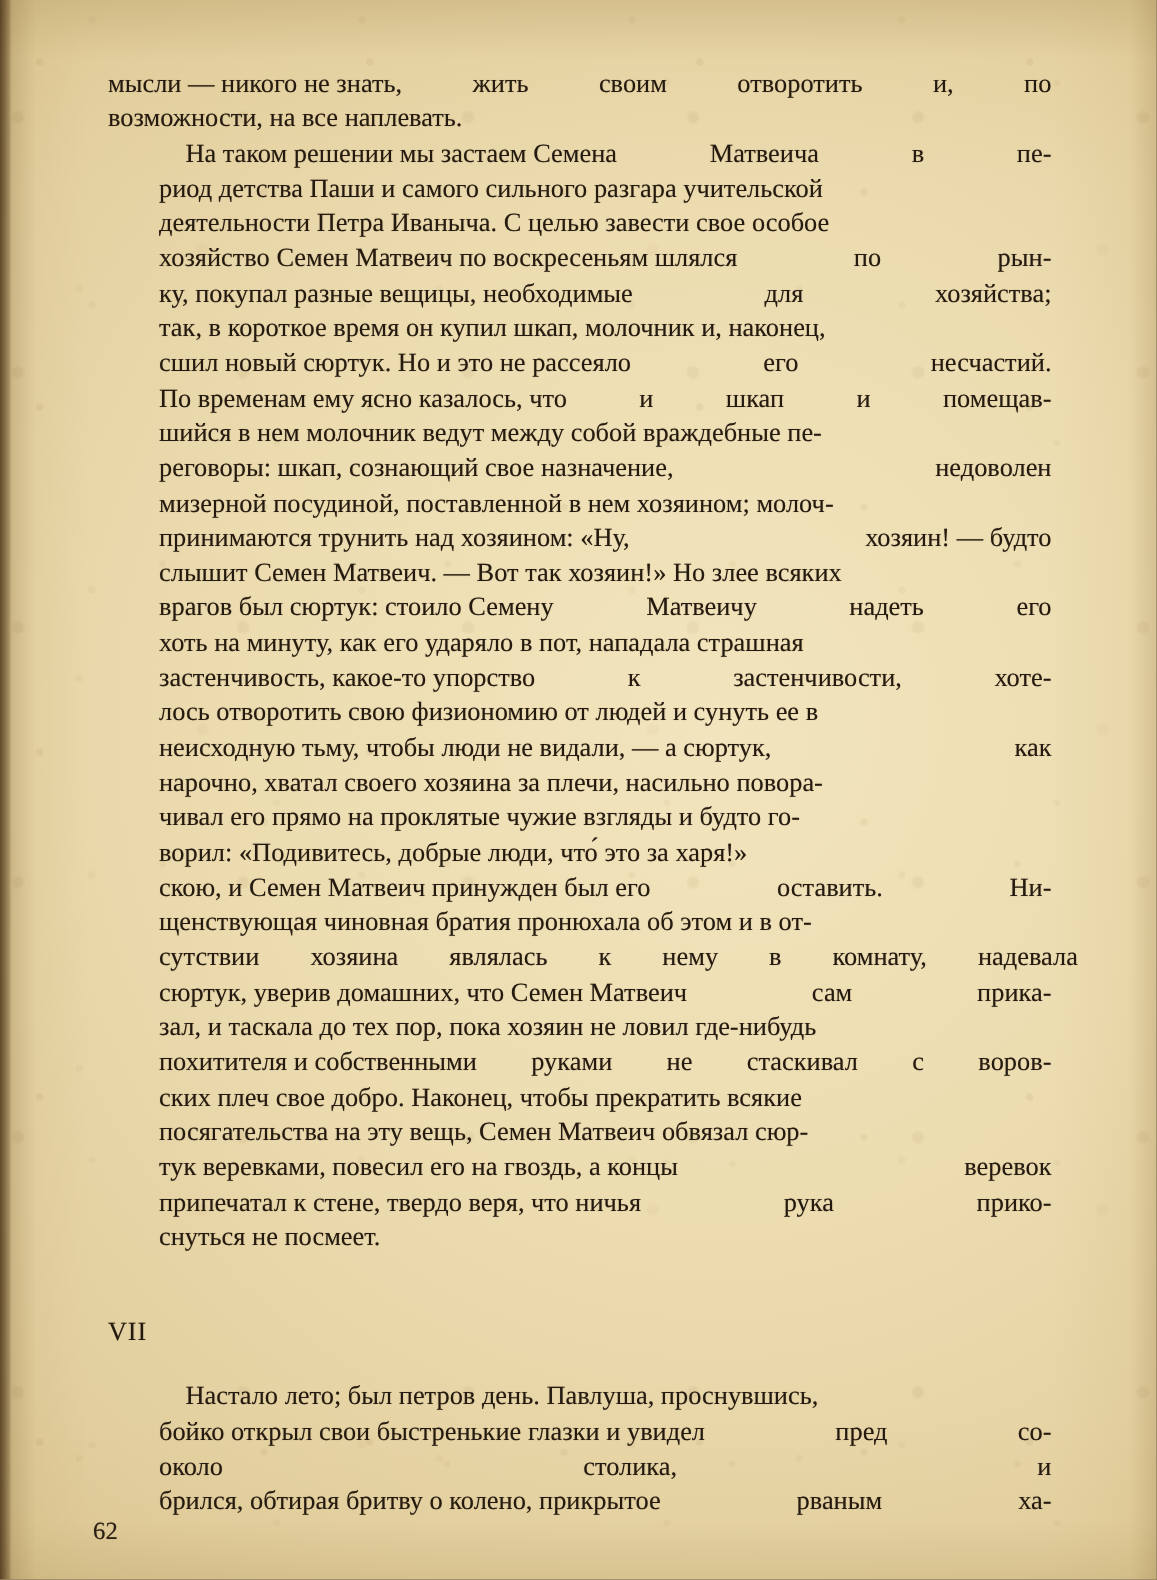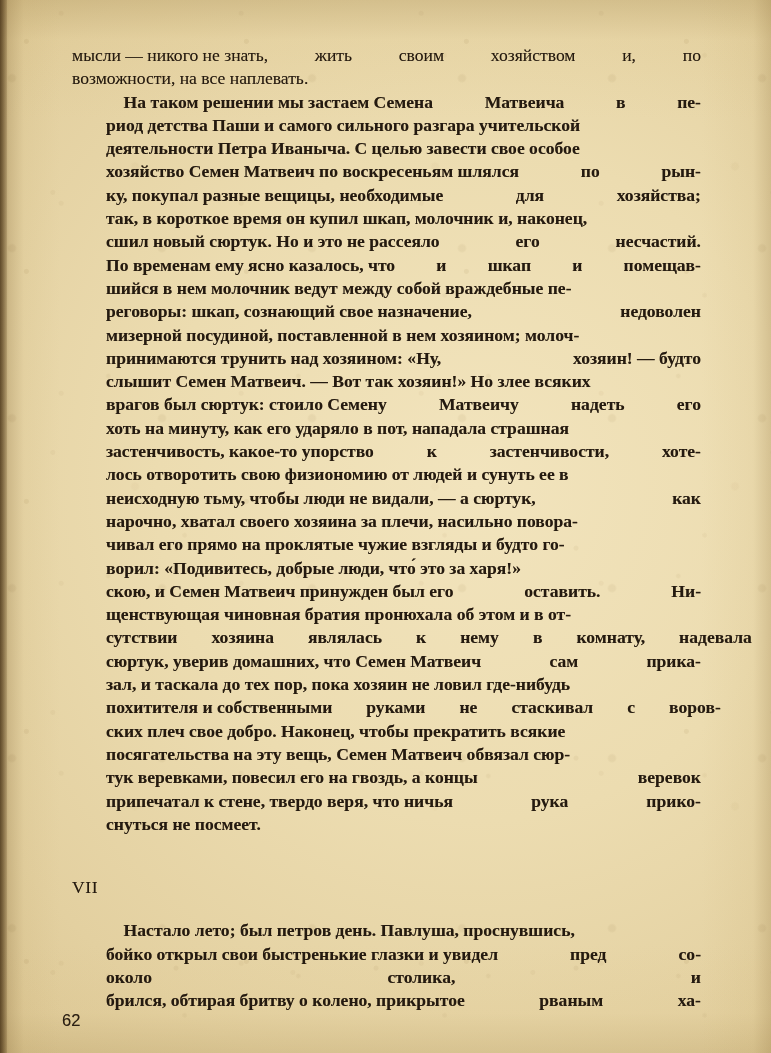--- a/index.html
+++ b/index.html
@@ -93,21 +93,21 @@
     text-align: justify;
     text-justify: inter-word;
     font-family: "Liberation Serif", "DejaVu Serif", serif;
     text-rendering: optimizeLegibility;
   }
 
   .para {
     margin: 0;
     text-align: justify;
   }
-  .para.indent { text-indent: 34px; font-weight: bold; }
+  .para.indent { text-indent: 34px; }
 
   
   .line {
     display: block;
     white-space: pre;
   }
   .line.just {
     display: flex;
     justify-content: space-between;
     align-items: flex-end;
@@ -121,40 +121,40 @@
     letter-spacing: .6px;
     color: #241a10;
   }
 
   .page-number {
     position: absolute;
     left: 62px;
     top: 1011px;
     font-size: 16.5px;
     color: #2b2014;
-    font-family: Liberation Sans, sans-serif;
+    font-family: Liberation Serif, serif;
   }
 
   
   .text-column, .page-number {
     text-shadow: 0 0 0.6px rgba(60,40,18,.45);
   }
 </style>
 </head>
 <body>
 
 <div class="page-scan">
 
   <div class="gutter"></div>
   <div class="grain"></div>
 
   <div class="text-column">
 
     <p class="para">
-        <span class="line just"><span>мысли — никого не знать,</span><span>жить</span><span>своим</span><span>хозяйством</span><span>и,</span><span>по</span></span>
+        <span class="line just"><span>мысли — никого не знать,</span><span>жить</span><span>своим</span><span>отворотить</span><span>и,</span><span>по</span></span>
         <span class="line">возможности, на все наплевать.</span>
       </p>
 
     <p class="para indent">
         <span class="line just"><span>&nbsp;&nbsp;&nbsp;&nbsp;На таком решении мы застаем Семена</span><span>Матвеича</span><span>в</span><span>пе-</span></span>
         <span class="line">риод детства Паши и самого сильного разгара учительской</span>
         <span class="line">деятельности Петра Иваныча. С целью завести свое особое</span>
         <span class="line just"><span>хозяйство Семен Матвеич по воскресеньям шлялся</span><span>по</span><span>рын-</span></span>
         <span class="line just"><span>ку, покупал разные вещицы, необходимые</span><span>для</span><span>хозяйства;</span></span>
         <span class="line">так, в короткое время он купил шкап, молочник и, наконец,</span>

